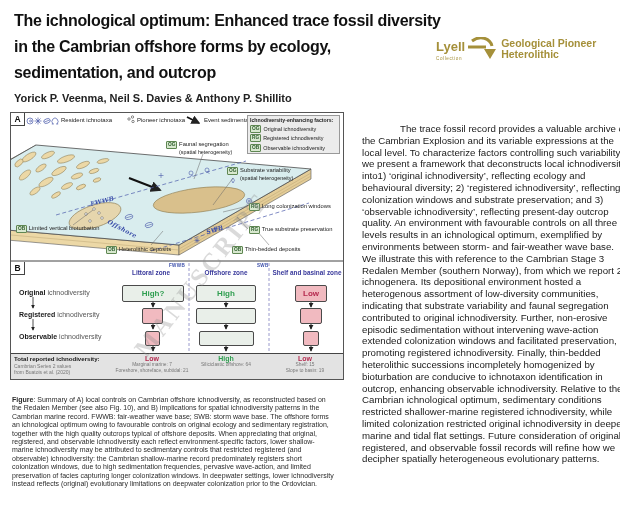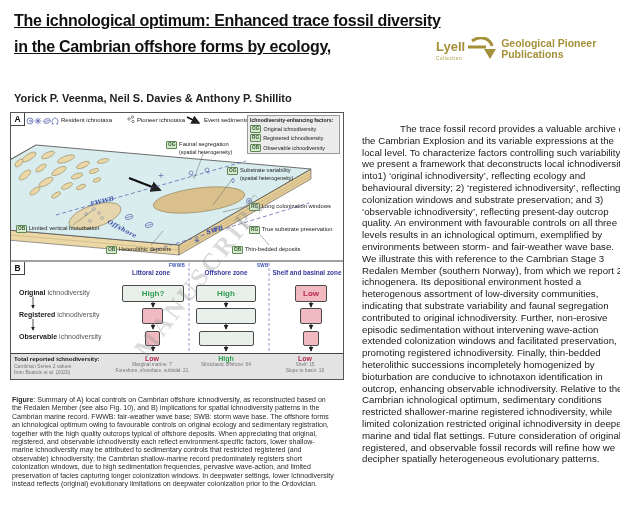--- a/index.html
+++ b/index.html
@@ -1,21 +1,21 @@
 <!DOCTYPE html>
 <html><head>
 <meta charset="utf-8">
 <style>
   html,body{margin:0;padding:0;background:#fff;}
   .page{position:relative;width:620px;height:516px;background:#fff;overflow:hidden;
         font-family:"Liberation Sans",sans-serif;color:#1a1a1a;}
   
   .title{position:absolute;left:14px;top:8px;width:480px;font-weight:bold;font-size:16px;
          letter-spacing:-0.3px;line-height:26px;color:#111;}
-  .title div{white-space:nowrap;text-decoration:underline;}
+  .title div{white-space:nowrap;}
   .authors{position:absolute;left:14px;top:92px;font-weight:bold;font-size:11px;color:#222;text-align:right;}
   
   .logo{position:absolute;left:436px;top:37px;display:flex;align-items:flex-start;color:#a5903a;}
   .logo .lyell{font-weight:bold;font-size:13px;line-height:14px;}
   .logo .coll{display:block;font-size:4.6px;letter-spacing:0.6px;margin-top:1px;}
   .logo svg{margin:0 3px;}
   .logo .soc{font-weight:bold;font-size:10.5px;line-height:11px;padding-top:1px;}
   
   .figure{position:absolute;left:10px;top:112px;width:332px;height:266px;border:1px solid #555;
           background:#fff;overflow:hidden;}
@@ -63,35 +63,36 @@
   .sea{font:italic bold 6px "DejaVu Serif",serif;fill:#3c4faa;letter-spacing:0.4px;}
 </style>
 </head>
 <body>
 
 <div class="page">
 
   <div class="title">
     <div>The ichnological optimum: Enhanced trace fossil diversity</div>
     <div>in the Cambrian offshore forms by ecology,</div>
+    <div>sedimentation, and outcrop</div>
   </div>
 
   <div class="logo">
     <div>
       <span class="lyell">Lyell</span>
       <span class="coll">Collection</span>
     </div>
     <svg width="30" height="26" viewBox="0 0 30 26">
       <path d="M0,10 H18" stroke="#a5903a" stroke-width="3" fill="none"></path>
       <path d="M4,4 C 12,-2 22,1 24,9" stroke="#a5903a" stroke-width="3" fill="none"></path>
       <polygon points="16,12 28,12 22,22" fill="#a5903a"></polygon>
     </svg>
     <div class="soc">
       <div>Geological Pioneer</div>
-      <div>Publications</div>
+      <div>Heterolithic</div>
     </div>
   </div>
 
   <div class="authors">Yorick P. Veenma, Neil S. Davies &amp; Anthony P. Shillito</div>
 
   <div class="figure">
 
     <svg class="draw" width="332" height="266" viewBox="0 0 332 266">
       <defs>
         <marker id="ah" viewBox="0 0 6 6" refX="5" refY="3" markerWidth="5" markerHeight="5" orient="auto">

